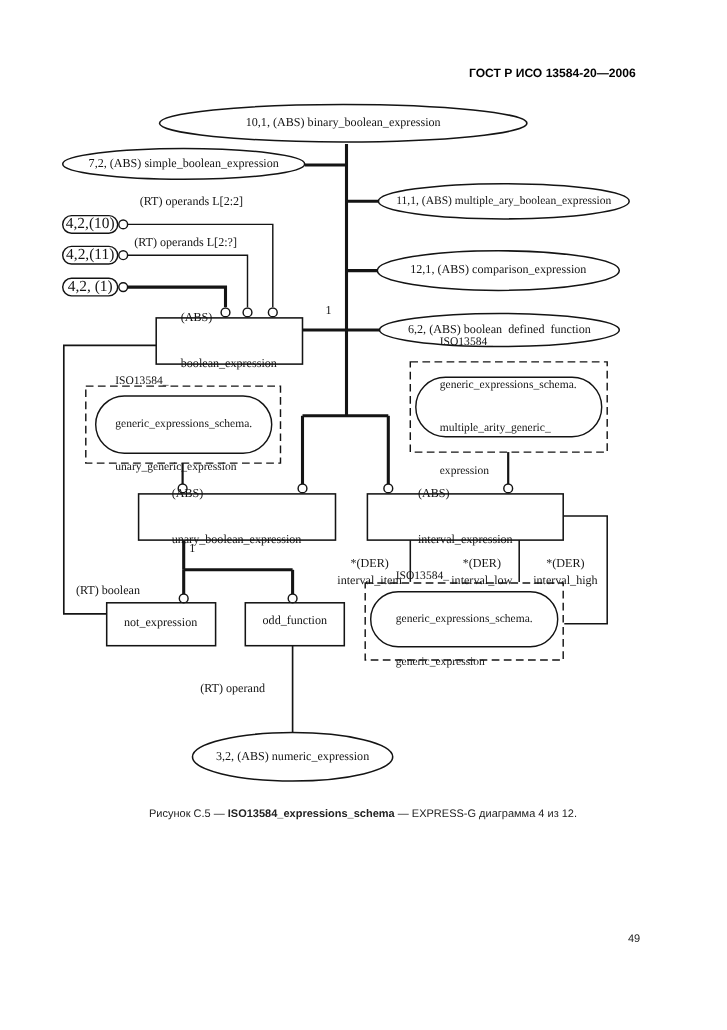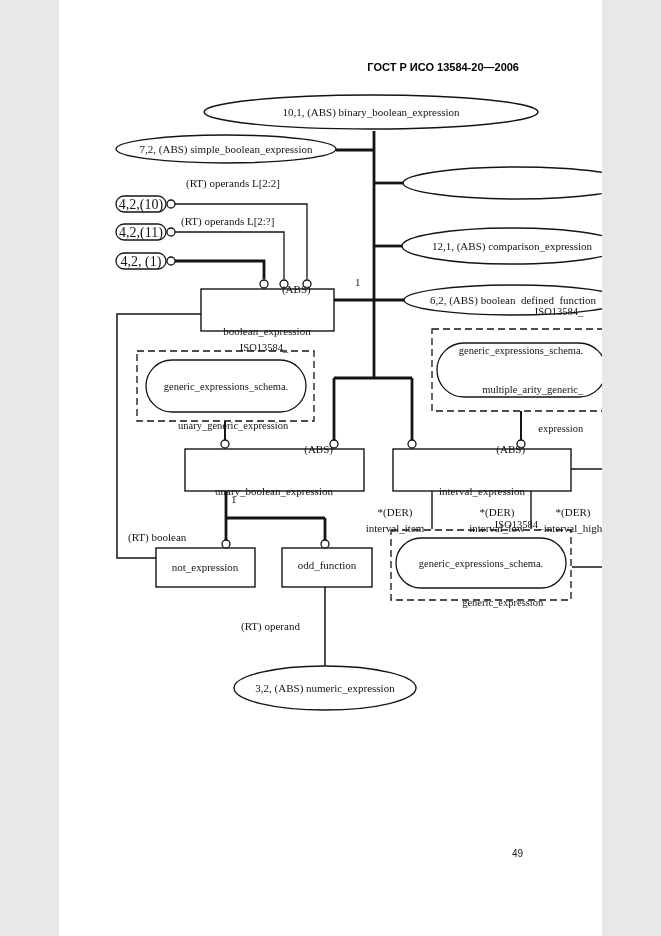--- a/index.html
+++ b/index.html
@@ -1,23 +1,23 @@
 <!DOCTYPE html>
 <html><head>
 <meta charset="utf-8">
 <style>
   html,body{margin:0;padding:0;background:#e8e8e8;}
   #page{
-    position:relative;width:543px;height:936px;background:#ffffff;
+    position:relative;width:661px;height:936px;background:#ffffff;
     margin:0 auto;overflow:hidden;
     font-family:"Liberation Serif", serif;color:#111;
   }
   svg{position:absolute;left:0;top:0;}
   .t{position:absolute;font:11px "Liberation Serif", serif;color:#141414;white-space:pre;line-height:13px;}
-  .tc{transform:translate(-50%,-50%);text-align:right;}
+  .tc{transform:translate(-50%,-50%);text-align:left;}
   .thc{transform:translateX(-50%);text-align:center;margin-top:12px;}
   .fs10{font-size:14px;}
   .fs105{font-size:10.5px;}
   .lh14{line-height:14px;}
   .lh13{line-height:13px;}
   .hdr{position:absolute;font:bold 11px "Liberation Sans", sans-serif;color:#000;}
   .cap{position:absolute;left:10px;width:640px;text-align:center;
        font:10px "Liberation Sans", sans-serif;color:#222;}
   .cap b{font-weight:bold;}
   .pgnum{position:absolute;font:10px "Liberation Sans", sans-serif;color:#222;text-align:right;}
@@ -103,20 +103,21 @@
       <circle cx="167" cy="544" r="4"></circle>
       <circle cx="266" cy="544" r="4"></circle>
     </g>
   </svg>
 
   <div class="hdr" style="right:83px;top:61px">ГОСТ Р ИСО 13584-20—2006</div>
   <div class="pgnum" style="right:79px;top:848px">49</div>
 
   <div class="t tc" style="left:312px;top:112px">10,1, (ABS) binary_boolean_expression</div>
   <div class="t tc" style="left:167px;top:149px">7,2, (ABS) simple_boolean_expression</div>
+  <div class="t tc fs105" style="left:458px;top:183px">11,1, (ABS) multiple_ary_boolean_expression</div>
   <div class="t tc" style="left:453px;top:246px">12,1, (ABS) comparison_expression</div>
   <div class="t tc" style="left:454px;top:300px">6,2, (ABS) boolean  defined  function</div>
   <div class="t tc" style="left:266px;top:688px">3,2, (ABS) numeric_expression</div>
 
   <div class="t tc lh14" style="left:208px;top:310px">
     <div>(ABS)</div>
     <div>boolean_expression</div>
   </div>
   <div class="t tc lh14" style="left:215px;top:470px">
     <div>(ABS)</div>
@@ -158,14 +159,15 @@
   <div class="t thc" style="left:336px;top:494px">*(DER)</div>
   <div class="t thc" style="left:336px;top:510px">interval_item</div>
   <div class="t thc" style="left:438px;top:494px">*(DER)</div>
   <div class="t thc" style="left:438px;top:510px">interval_low</div>
   <div class="t thc" style="left:514px;top:494px">*(DER)</div>
   <div class="t thc" style="left:514px;top:510px">interval_high</div>
 
   <div class="t" style="left:296px;top:276px">1</div>
   <div class="t" style="left:172px;top:493px">1</div>
 
+  <div class="cap" style="top:735px"><span>Рисунок С.5 — </span><b>ISO13584_expressions_schema</b><span> — EXPRESS-G диаграмма 4 из 12.</span></div>
 
 </div>
 
 </body></html>

